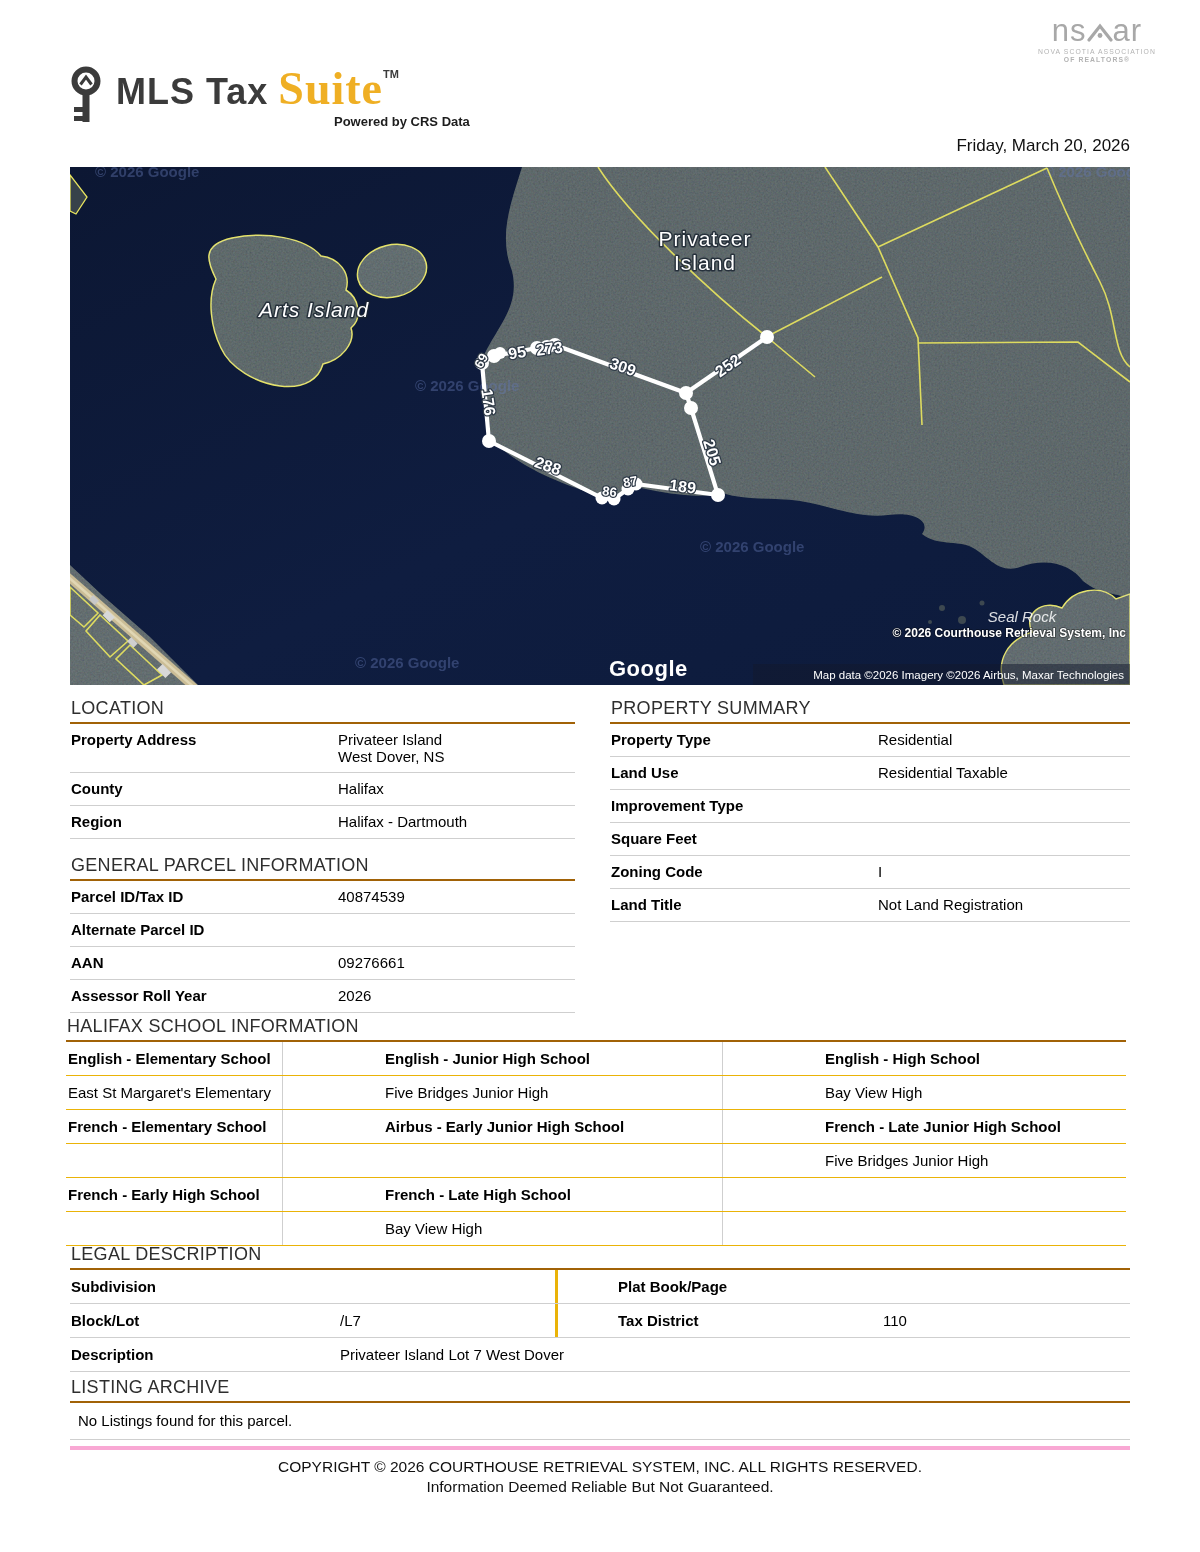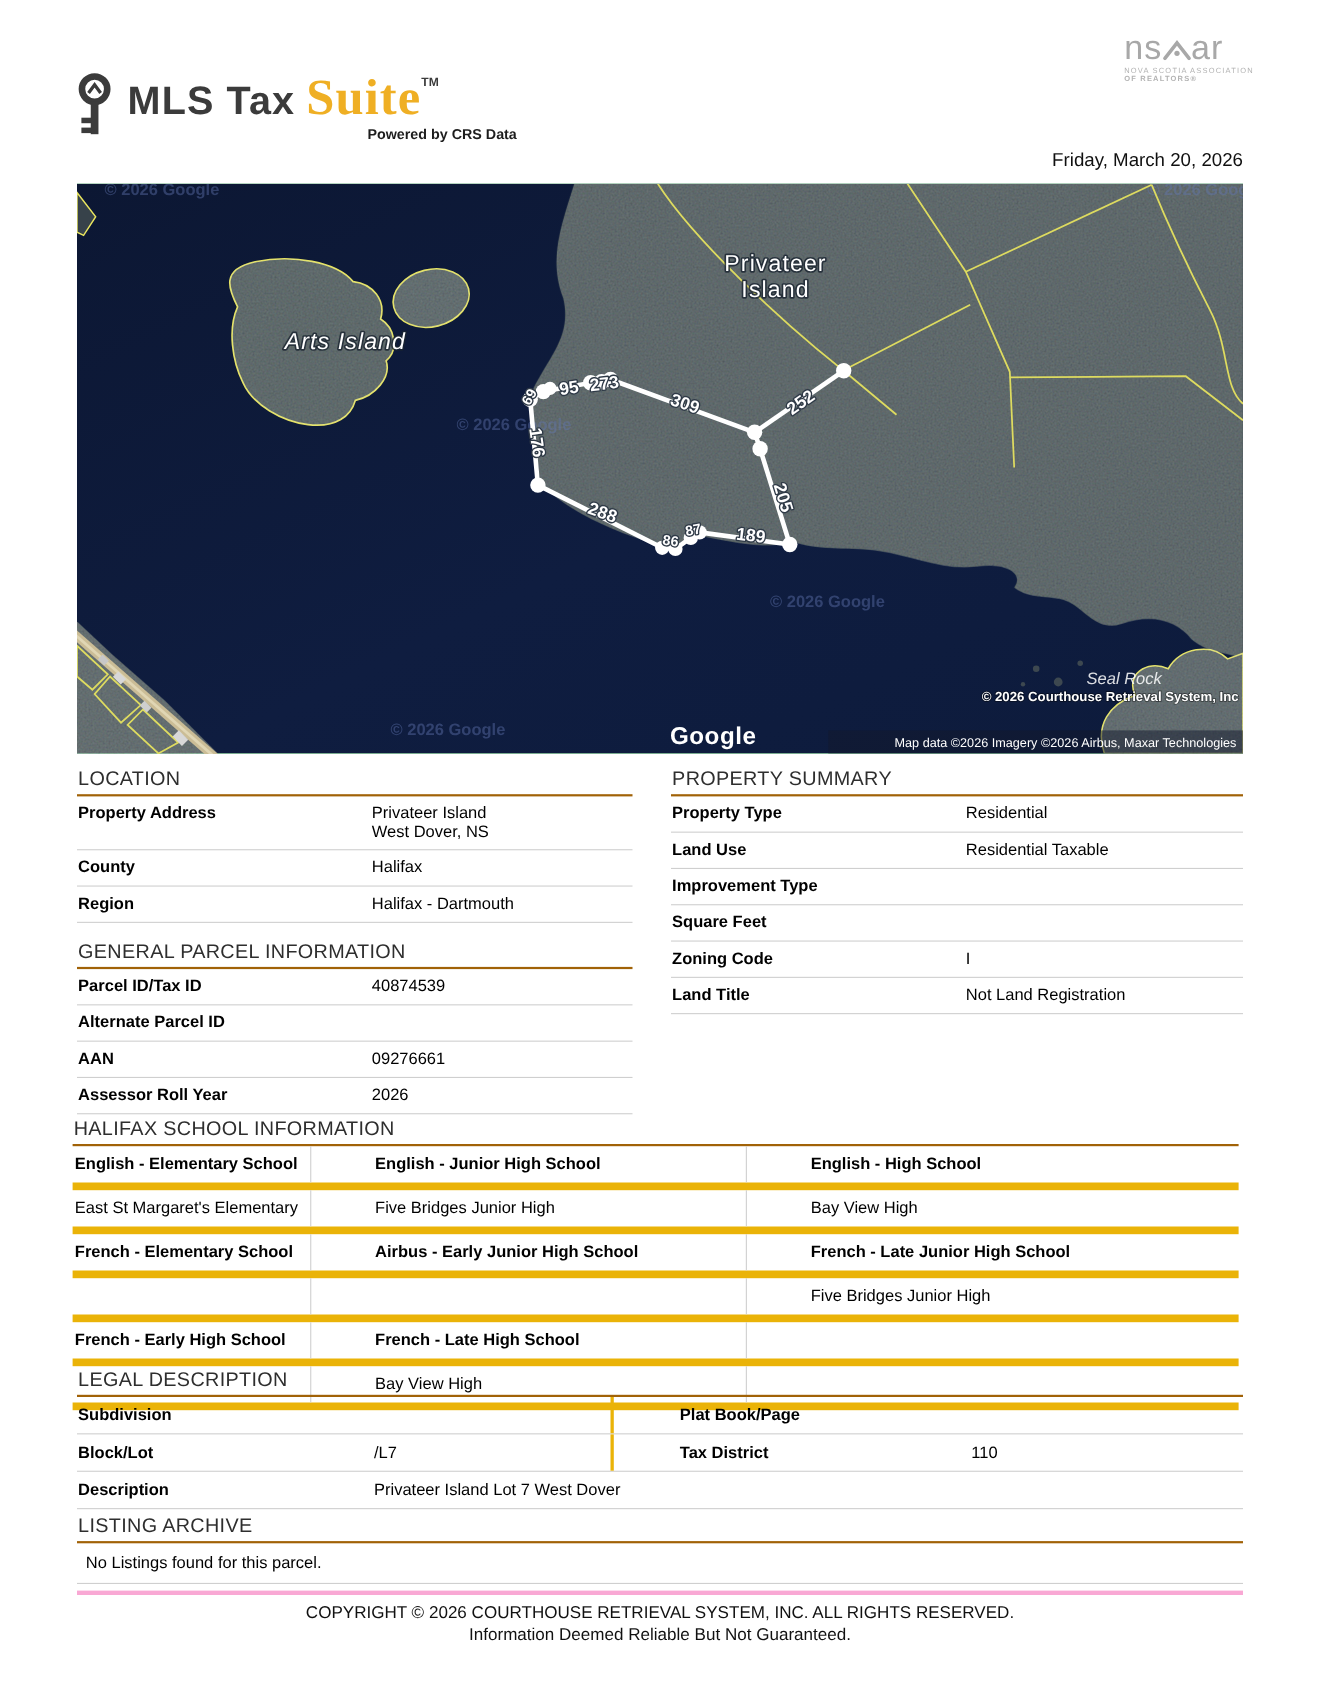--- a/index.html
+++ b/index.html
@@ -7,30 +7,30 @@
         font-family:"Liberation Sans",sans-serif;color:#000;overflow:hidden;}
 
   
   .brand{position:absolute;left:66px;top:66px;display:flex;align-items:flex-start;}
   .brand-text{margin-left:10px;line-height:1;}
   .b-dark{font-family:Liberation Sans, sans-serif;font-weight:bold;font-size:36px;color:#3b3b3b;letter-spacing:1px;}
   .b-gold{font-family:"Liberation Serif",serif;font-weight:bold;font-size:46px;color:#efaf24;margin-left:10px;letter-spacing:1px;}
   .tm{font-family:"Liberation Sans",sans-serif;font-weight:bold;font-size:11px;color:#3b3b3b;vertical-align:26px;}
   .tagline{font-size:13px;font-weight:bold;color:#1d1d1d;margin-top:3px;margin-left:218px;}
 
-  .nsar{position:absolute;top:29px;right:28px;width:150px;text-align:left;color:#a8a8a8;}
+  .nsar{position:absolute;top:16px;right:28px;width:150px;text-align:center;color:#a8a8a8;}
   .nsar-word{font-size:31px;letter-spacing:1px;line-height:30px;color:#a8a8a8;}
   .nsar-word svg{vertical-align:-1px;}
   .nsar-sub{font-size:6.8px;letter-spacing:1.1px;color:#b3b3b3;margin-top:2px;line-height:8px;}
   .nsar-sub2{font-size:6.8px;letter-spacing:1.1px;color:#b3b3b3;line-height:8px;font-weight:bold;}
 
   .date{position:absolute;top:136px;right:70px;font-size:17px;color:#101010;}
 
   
-  .map{position:absolute;left:70px;top:167px;width:1060px;height:518px;overflow:hidden;background:#15803d;}
+  .map{position:absolute;left:70px;top:167px;width:1060px;height:518px;overflow:hidden;background:#14b8a6;}
   .map svg{display:block;}
   .meas{fill:#fff;font-weight:bold;font-size:16px;text-anchor:middle;
         paint-order:stroke;stroke:#2f3a47;stroke-width:2.5px;stroke-linejoin:round;
         font-family:"Liberation Sans",sans-serif;}
   .meas-sm{font-size:13px;}
   .isl{fill:#fff;font-size:21px;text-anchor:middle;letter-spacing:1px;
        paint-order:stroke;stroke:rgba(25,35,48,0.8);stroke-width:3px;stroke-linejoin:round;
        font-family:"Liberation Sans",sans-serif;}
   .isl-it{font-style:italic;}
   .wm{fill:#6478b4;opacity:0.42;font-weight:bold;font-size:15px;font-family:"Liberation Sans",sans-serif;}
@@ -42,21 +42,21 @@
 
   
   .sec{position:absolute;}
   .sec-title{font-size:18px;color:#2e2e2e;font-weight:400;letter-spacing:0.3px;
              border-bottom:2px solid #a16207;padding:0 0 3px 1px;}
   .frow{display:flex;border-bottom:1px solid #cfcfcf;padding:7px 1px;font-size:15px;min-height:18px;gap:48px;}
   .lbl{font-weight:bold;width:219px;flex:none;}
   .val{flex:1;}
   .mt16{margin-top:16px;}
 
-  .sch-row{display:flex;border-bottom:7px solid #eab308;font-size:15px;}
+  .sch-row{display:flex;border-bottom:1px solid #eab308;font-size:15px;gap:44px;}
   .sch-row .c1{width:210px;flex:none;padding:8px 4px 8px 2px;border-right:1px solid #cfcfcf;}
   .sch-row .c2{width:333px;flex:none;padding:8px 4px 8px 58px;border-right:1px solid #cfcfcf;}
   .sch-row .c3{width:333px;flex:none;padding:8px 4px 8px 58px;}
   .sch-head{font-weight:bold;}
 
   .lrow{display:flex;border-bottom:1px solid #cfcfcf;font-size:15px;}
   .lhalf{width:484px;flex:none;border-right:3px solid #eab308;display:flex;padding:8px 0 8px 1px;}
   .rhalf{flex:1;display:flex;padding:8px 0 8px 60px;}
   .lhalf .llbl{font-weight:bold;width:269px;flex:none;}
   .rhalf .llbl{font-weight:bold;width:265px;flex:none;}

